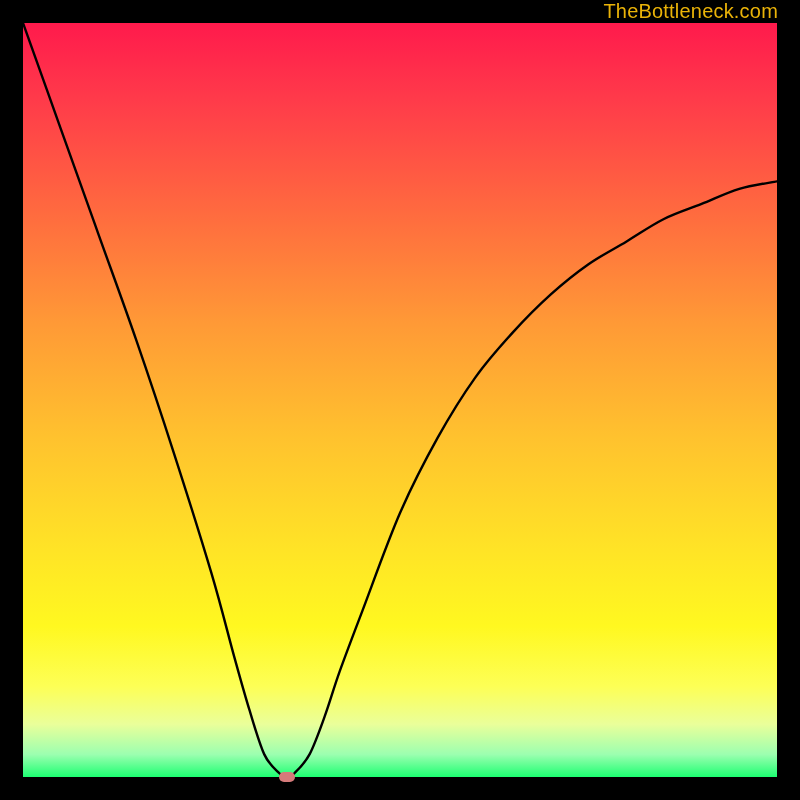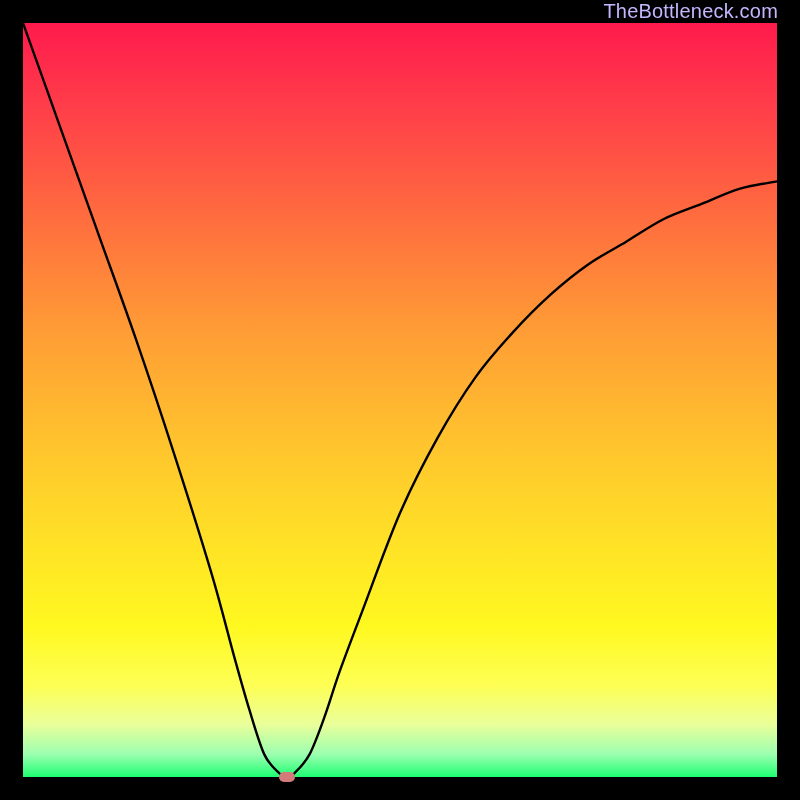--- a/index.html
+++ b/index.html
@@ -44,21 +44,21 @@
     top: 0;
     width: 754px;
     height: 754px;
   }
   .watermark {
     position: absolute;
     top: 0px;
     right: 22px;
     font-family: Arial, Helvetica, sans-serif;
     font-size: 20px;
-    color: #c4b5fd;
+    color: #eab308;
     font-weight: 400;
     letter-spacing: 0.2px;
     margin-left: 28px;
   }
   .minpoint {
     position: absolute;
     width: 16px;
     height: 10px;
     border-radius: 5px;
     background: #d57a7a;

